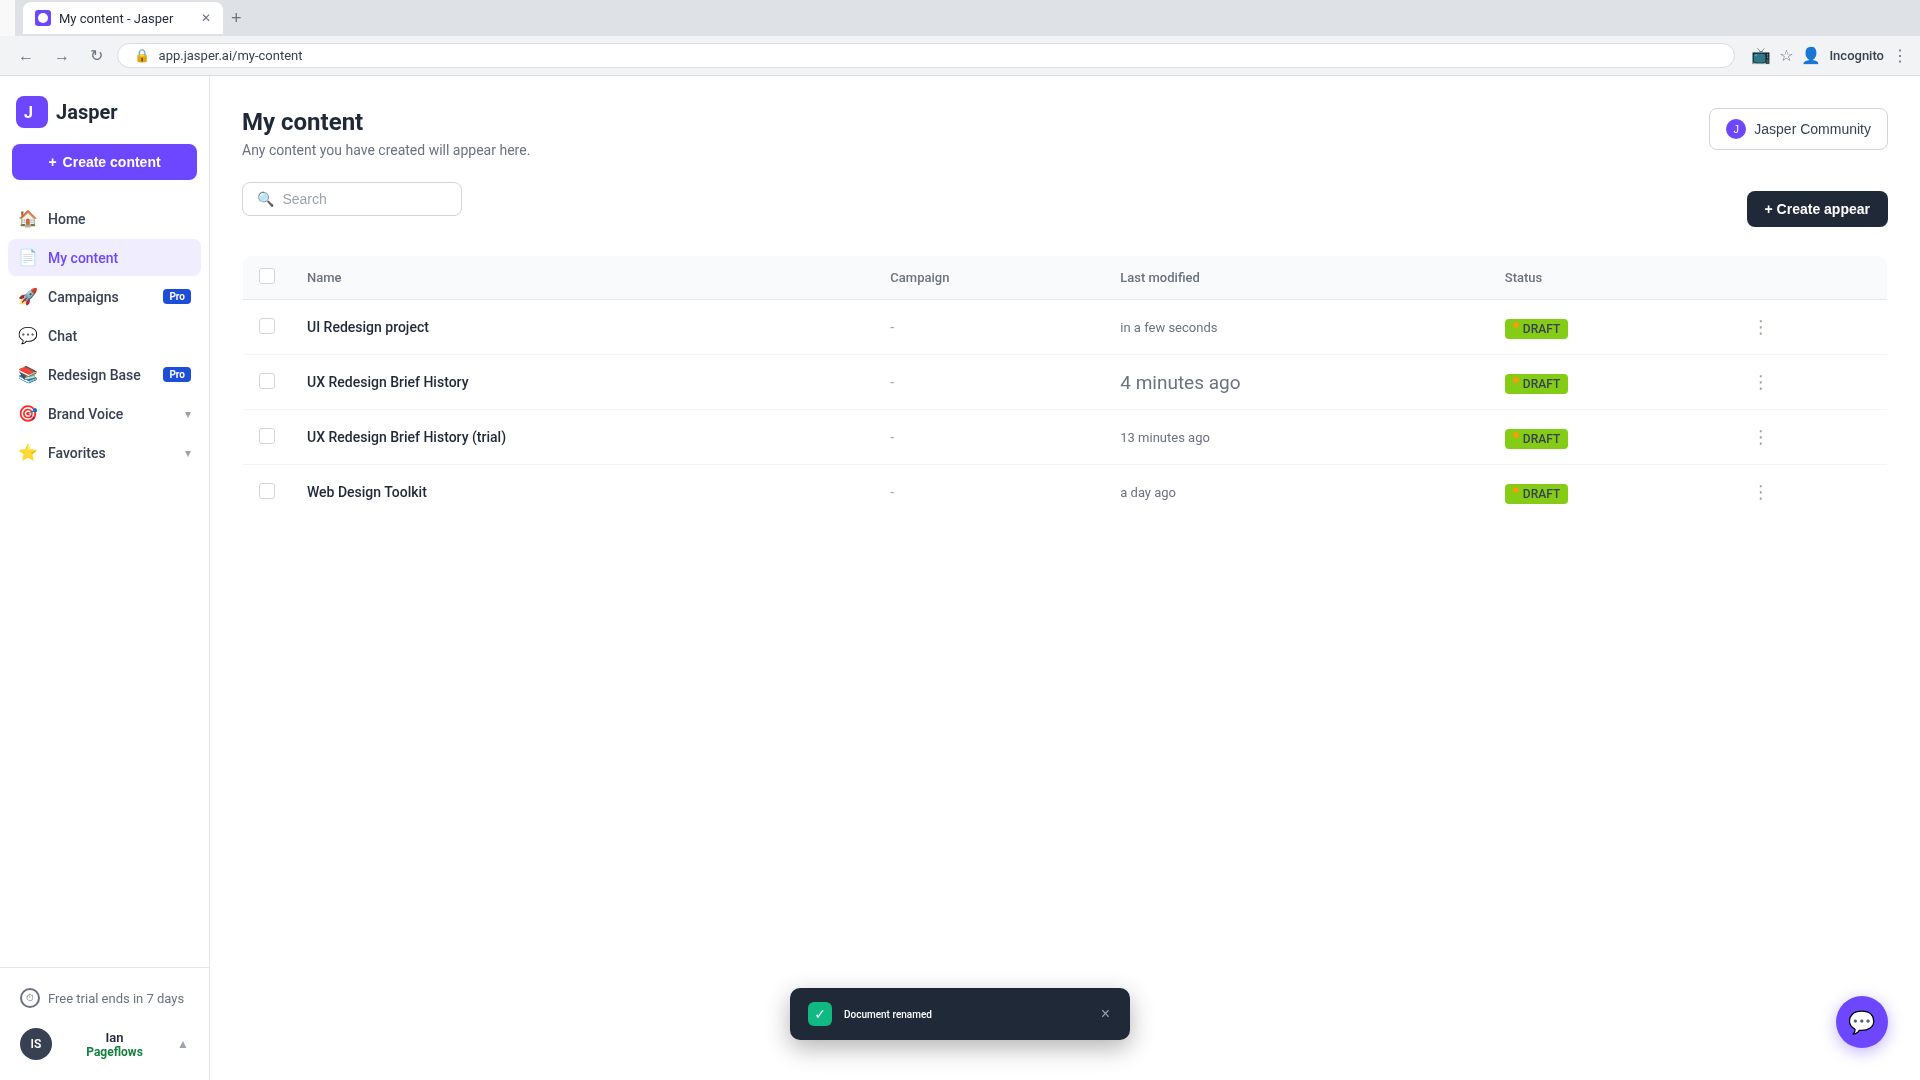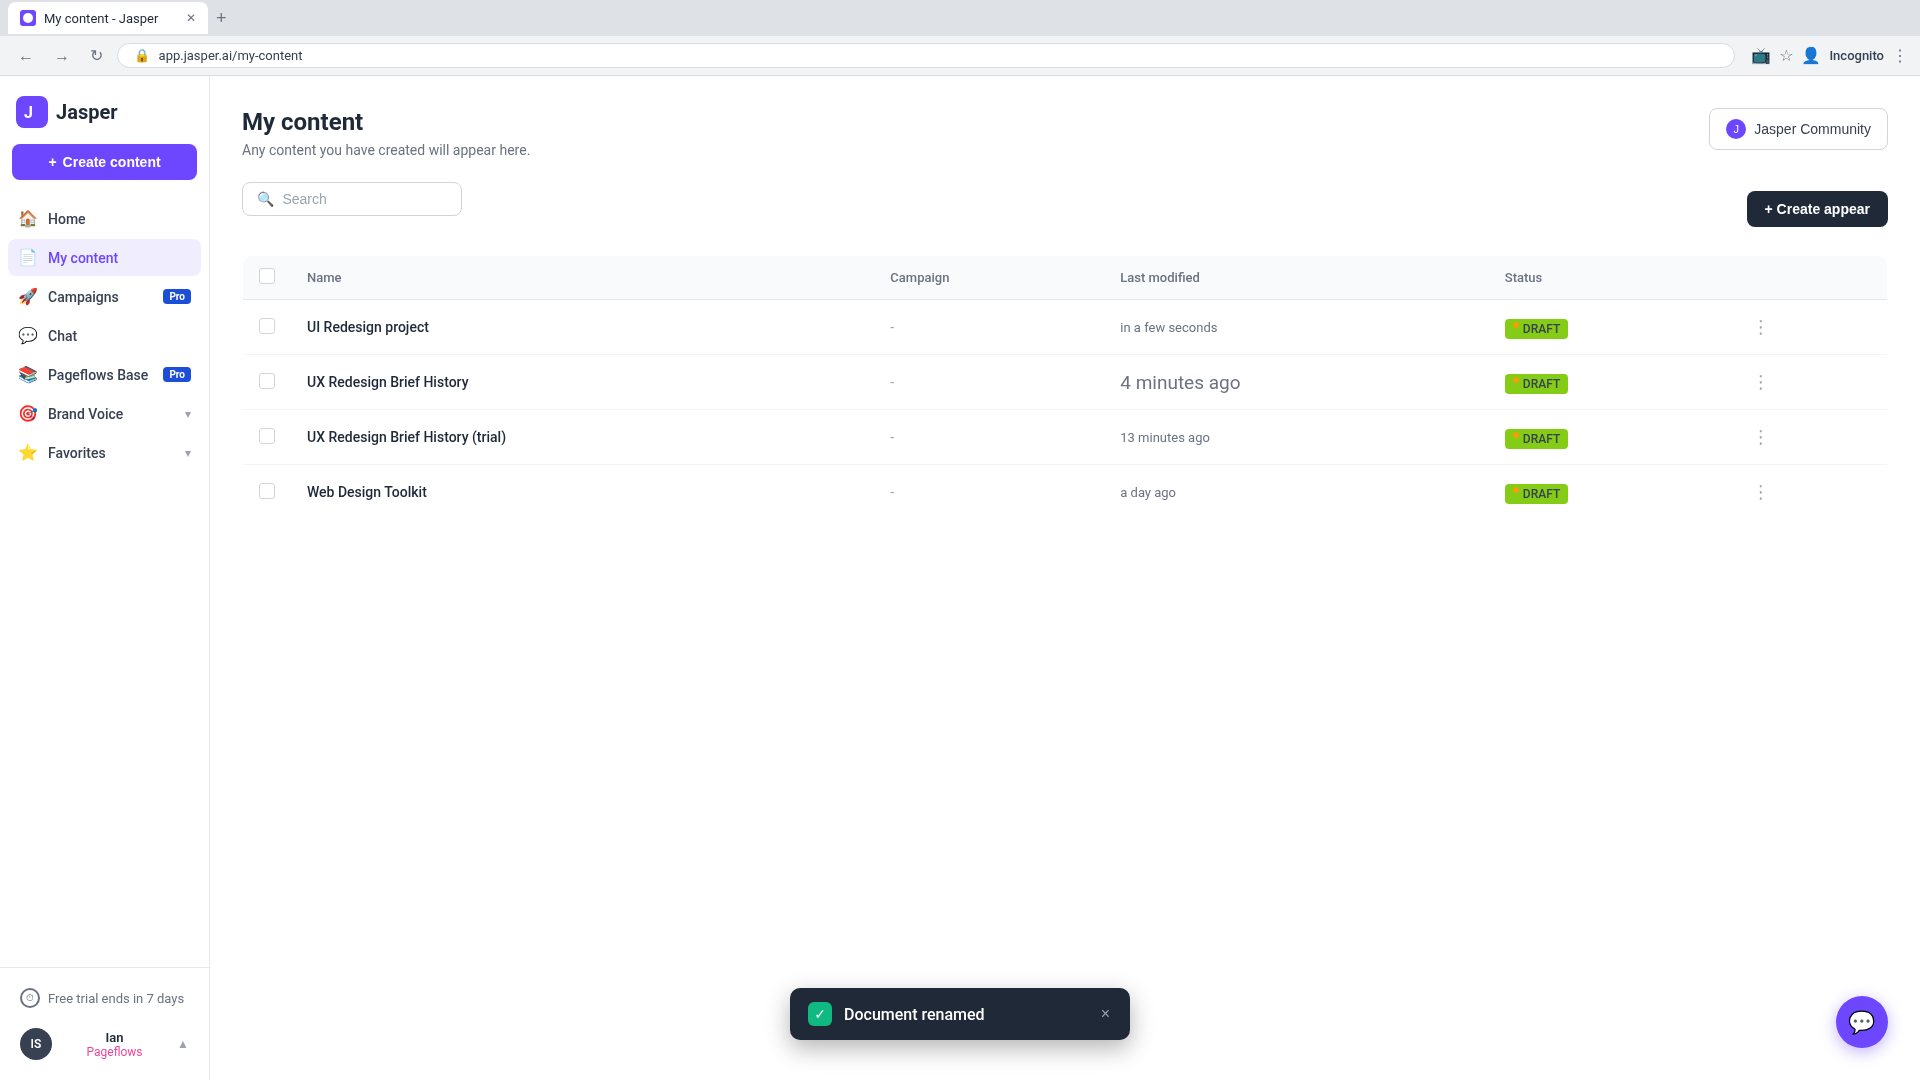--- a/index.html
+++ b/index.html
@@ -1,20 +1,20 @@
 <!DOCTYPE html>
 <html><head>
   <meta charset="utf-8">
   <style>
     * { box-sizing: border-box; margin: 0; padding: 0; }
     body { font-family: -apple-system, BlinkMacSystemFont, 'Segoe UI', Roboto, sans-serif; background: #f9f9f9; display: flex; height: 100vh; overflow: hidden; }
 
     
     .browser-chrome { position: fixed; top: 0; left: 0; right: 0; z-index: 1000; }
-    .tab-bar { background: #dee1e6; display: flex; align-items: center; height: 36px; padding: 0 8px; gap: 4px; }
+    .tab-bar { background: #dee1e6; display: flex; align-items: center; height: 36px; padding: 0 8px; gap: 4px; margin-left: 15px; }
     .tab { background: #fff; border-radius: 8px 8px 0 0; padding: 0 12px; height: 32px; display: flex; align-items: center; gap: 8px; font-size: 13px; color: #1f2937; min-width: 200px; }
     .tab-favicon { width: 16px; height: 16px; background: #6c47ff; border-radius: 3px; display: flex; align-items: center; justify-content: center; }
     .tab-close { margin-left: auto; cursor: pointer; color: #6b7280; font-size: 12px; }
     .new-tab-btn { background: none; border: none; cursor: pointer; color: #6b7280; font-size: 18px; padding: 4px; }
     .nav-bar { background: #f1f3f4; display: flex; align-items: center; height: 40px; padding: 0 12px; gap: 8px; border-bottom: 1px solid #dadce0; }
     .nav-btn { background: none; border: none; cursor: pointer; color: #6b7280; font-size: 16px; padding: 4px 6px; border-radius: 4px; }
     .address-bar { flex: 1; background: #fff; border: 1px solid #dadce0; border-radius: 20px; padding: 4px 16px; font-size: 13px; color: #374151; display: flex; align-items: center; gap: 8px; }
     .address-url { flex: 1; font-size: 13px; color: #374151; }
     .nav-icons { display: flex; align-items: center; gap: 8px; margin-left: 8px; }
     .nav-icon { color: #6b7280; font-size: 16px; cursor: pointer; }
@@ -34,21 +34,21 @@
     .nav-item .icon { font-size: 16px; width: 20px; text-align: center; }
     .pro-badge { background: #1d4ed8; color: #fff; font-size: 10px; font-weight: 700; padding: 2px 6px; border-radius: 4px; margin-left: auto; }
     .nav-item .chevron { margin-left: auto; font-size: 12px; color: #9ca3af; }
     .sidebar-footer { padding: 12px; border-top: 1px solid #e5e7eb; }
     .trial-notice { display: flex; align-items: center; gap: 8px; padding: 8px; color: #6b7280; font-size: 13px; }
     .trial-icon { width: 20px; height: 20px; border: 2px solid #6b7280; border-radius: 50%; display: flex; align-items: center; justify-content: center; font-size: 10px; }
     .user-info { display: flex; align-items: center; gap: 8px; padding: 8px; margin-top: 4px; text-align: center; }
     .avatar { width: 32px; height: 32px; background: #374151; color: #fff; border-radius: 50%; display: flex; align-items: center; justify-content: center; font-size: 12px; font-weight: 600; flex-shrink: 0; }
     .user-details { flex: 1; }
     .user-name { font-size: 13px; font-weight: 600; color: #1f2937; }
-    .user-org { font-size: 12px; color: #ec4899; }
+    .user-org { font-size: 12px; color: #15803d; font-weight: bold; }
     .user-chevron { color: #9ca3af; font-size: 12px; }
 
     
     .main { flex: 1; background: #fff; overflow-y: auto; padding: 32px 32px; }
     .page-header { display: flex; align-items: flex-start; justify-content: space-between; margin-bottom: 24px; }
     .page-title { font-size: 24px; font-weight: 700; color: #1f2937; margin-bottom: 6px; }
     .page-subtitle { font-size: 14px; color: #6b7280; }
     .community-btn { display: flex; align-items: center; gap: 8px; background: #fff; border: 1.5px solid #d1d5db; border-radius: 8px; padding: 10px 16px; font-size: 14px; font-weight: 500; color: #374151; cursor: pointer; }
     .community-icon { width: 20px; height: 20px; background: #6c47ff; border-radius: 50%; display: flex; align-items: center; justify-content: center; color: #fff; font-size: 11px; }
 
@@ -74,21 +74,21 @@
     .draft-badge { display: inline-flex; align-items: flex-start; gap: 4px; background: #84cc16; color: #374151; font-size: 12px; font-weight: 500; padding: 3px 8px; border-radius: 4px; }
     .draft-dot { width: 6px; height: 6px; background: #f59e0b; border-radius: 50%; }
     .row-menu { background: none; border: none; cursor: pointer; color: #9ca3af; font-size: 18px; padding: 2px 6px; border-radius: 4px; }
     .checkbox { width: 16px; height: 16px; border: 1.5px solid #d1d5db; border-radius: 3px; cursor: pointer; appearance: none; background: #fff; }
     .checkbox:checked { background: #6c47ff; border-color: #6c47ff; }
 
     
     .toast-container { position: fixed; bottom: 40px; left: 50%; transform: translateX(-50%); z-index: 9999; }
     .toast { display: flex; align-items: center; gap: 12px; background: #1f2937; color: #fff; border-radius: 10px; padding: 14px 18px; min-width: 340px; box-shadow: 0 8px 24px rgba(0,0,0,0.3); }
     .toast-icon { width: 24px; height: 24px; background: #10b981; border-radius: 6px; display: flex; align-items: center; justify-content: center; font-size: 14px; flex-shrink: 0; }
-    .toast-message { flex: 1; font-size: 16px; font-weight: 500; }
+    .toast-message { flex: 1; font-size: 10px; font-weight: 500; }
     .toast-close { background: none; border: none; color: #9ca3af; cursor: pointer; font-size: 16px; padding: 2px; }
 
     
     .chat-fab { position: fixed; bottom: 32px; right: 32px; width: 52px; height: 52px; background: #6c47ff; border-radius: 50%; display: flex; align-items: center; justify-content: center; cursor: pointer; box-shadow: 0 4px 16px rgba(108,71,255,0.4); }
     .chat-fab-icon { color: #fff; font-size: 22px; }
   </style>
 </head>
 <body>
 
 <div class="browser-chrome">
@@ -151,21 +151,21 @@
         <span class="icon">🚀</span>
         <span>Campaigns</span>
         <span class="pro-badge">Pro</span>
       </div>
       <div class="nav-item">
         <span class="icon">💬</span>
         <span>Chat</span>
       </div>
       <div class="nav-item">
         <span class="icon">📚</span>
-        <span>Pageflows Base</span>
+        <span>Redesign Base</span>
         <span class="pro-badge">Pro</span>
       </div>
       <div class="nav-item">
         <span class="icon">🎯</span>
         <span>Brand Voice</span>
         <span class="chevron">▾</span>
       </div>
       <div class="nav-item">
         <span class="icon">⭐</span>
         <span>Favorites</span>

